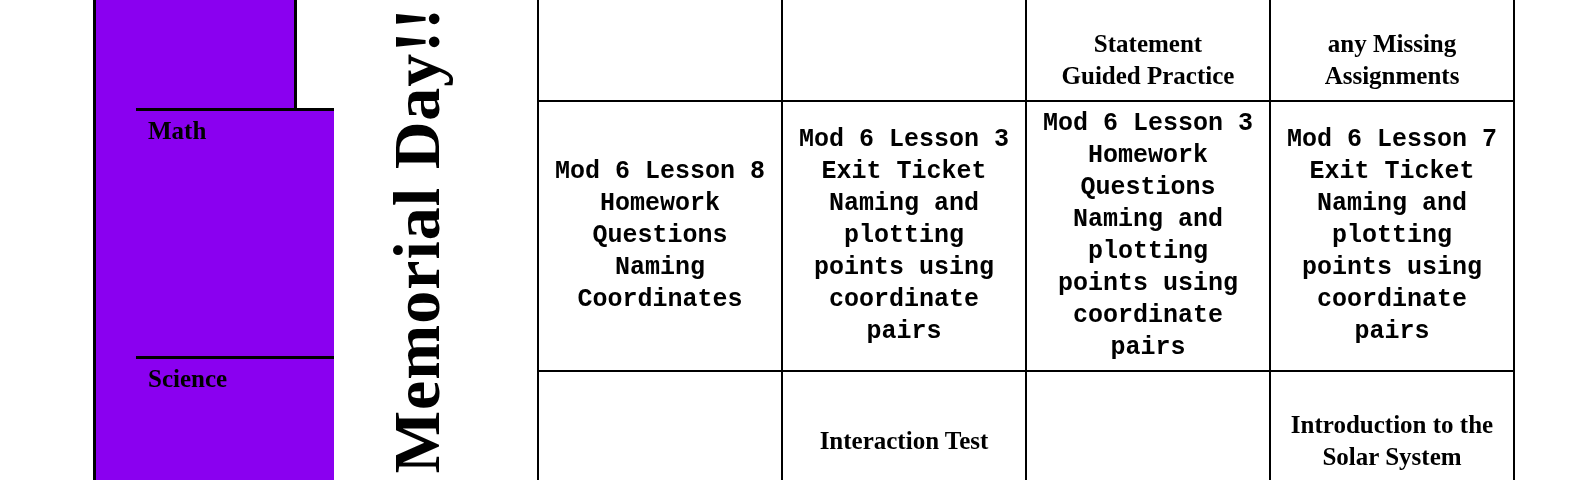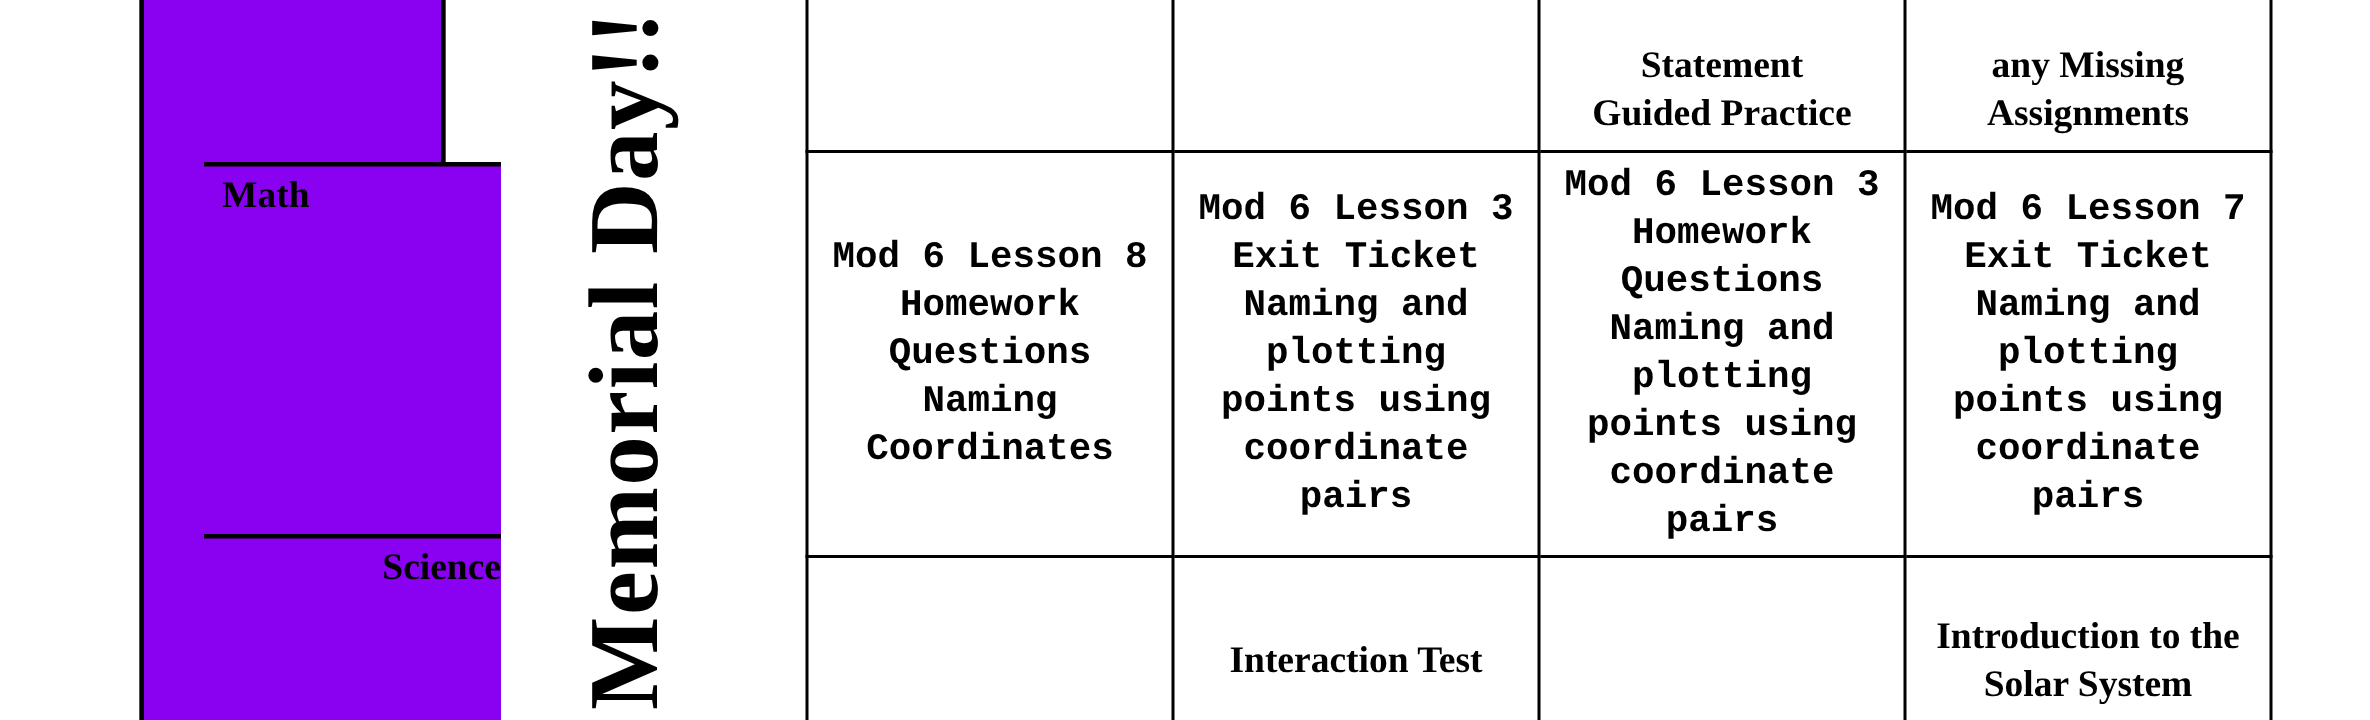--- a/index.html
+++ b/index.html
@@ -41,21 +41,21 @@
     color: #000000;
     font-weight: bold;
     font-size: 25px;
     line-height: 1.1;
     padding: 6px 0 0 12px;
   }
   .subject-cell.top-rule { border-top: 3px solid #000; margin-left: 40px; }
 
   .sc-blank   { top: -60px;  height: 168px; }
   .sc-math    { top: 108px;  height: 248px; }
-  .sc-science { top: 356px;  height: 124px; text-align: right; }
+  .sc-science { top: 356px;  height: 124px; }
 
   
   .banner-col {
     position: absolute;
     left: 297px;
     top: 0;
     width: 240px;
     height: 480px;
   }
   .banner-text {

